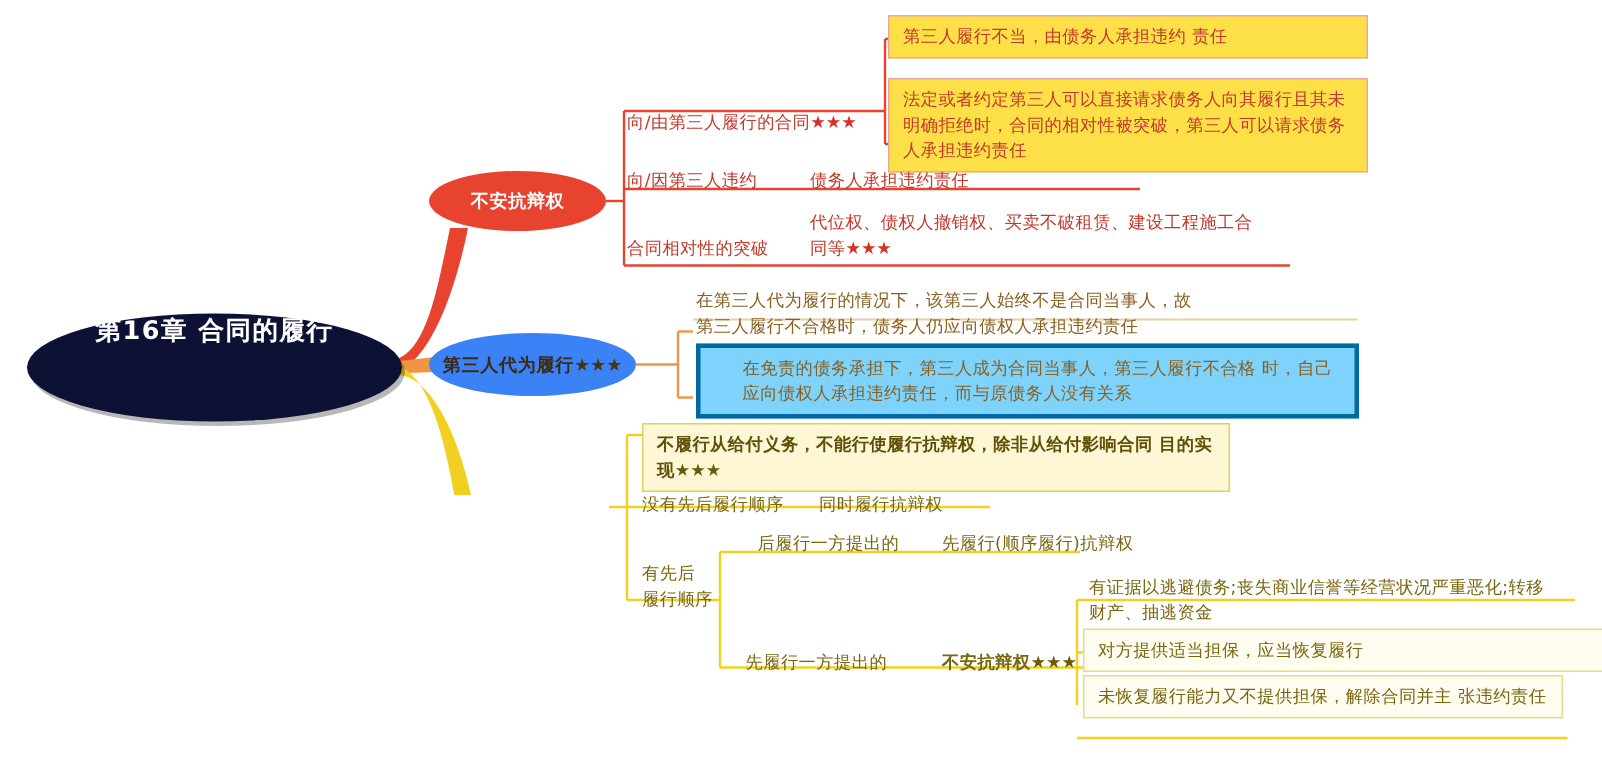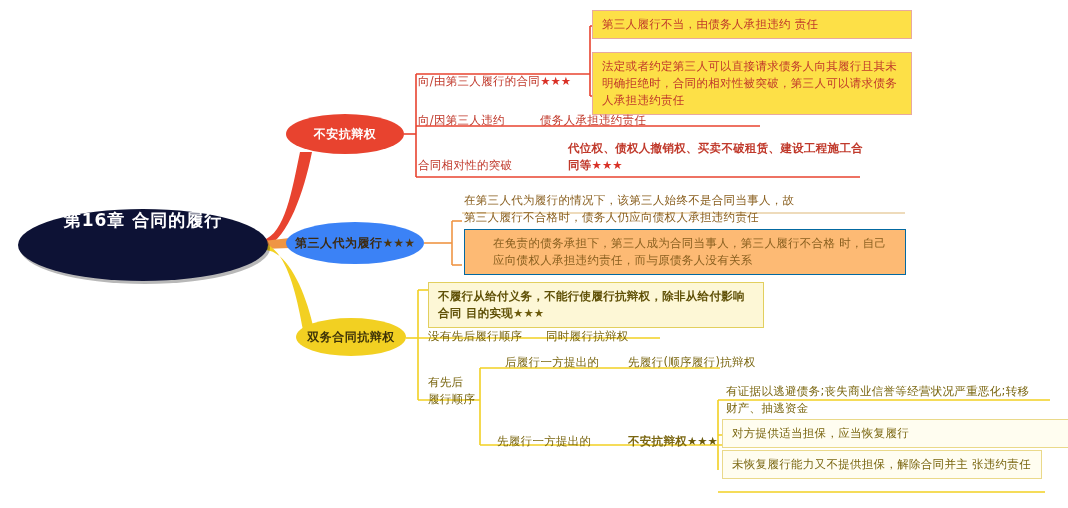--- a/index.html
+++ b/index.html
@@ -107,22 +107,22 @@
     padding: 5px 9px;
     box-sizing: border-box;
   }
   .box-red {
     color: #c0392b;
     background: #fde047;
     border: 1px solid #e8a9a0;
   }
   .box-orange {
     color: #8a6020;
-    background: #fdba74;
-    border: 1px solid #0369a1;
+    background: #7dd3fc;
+    border: 3px solid #0369a1;
     padding-left: 28px;
   }
   .box-yellow {
     color: #7a6610;
     background: #fffdf0;
     border: 1px solid #ead98a;
   }
   .box-yellow-hl {
     color: #5f5006;
     background: #fdf7d6;
@@ -197,38 +197,35 @@
 责任</div>
 
   <div class="leaf-box box-red" style="left:592px; top:52px; width:320px;">法定或者约定第三人可以直接请求债务人向其履行且其未
 明确拒绝时，合同的相对性被突破，第三人可以请求债务
 人承担违约责任</div>
 
   <div class="txt red" style="left:418px; top:112px;">向/因第三人违约</div>
   <div class="txt red" style="left:540px; top:112px;">债务人承担违约责任</div>
 
   <div class="txt red" style="left:418px; top:157px;">合同相对性的突破</div>
-  <div class="txt red" style="left:568px; top:140px; width:340px;font-weight:bold;"><span>代位权、债权人撤销权、买卖不破租赁、建设工程施工合
+  <div class="txt red" style="left:540px; top:140px; width:340px;"><span>代位权、债权人撤销权、买卖不破租赁、建设工程施工合
 同等</span><span class="stars red">★★★</span></div>
 
   <div class="branch-node node-thirdparty">
     <span class="label"><span>第三人代为履行</span><span class="stars orange">★★★</span></span>
   </div>
 
   <div class="txt orange" style="left:464px; top:192px; width:440px;">在第三人代为履行的情况下，该第三人始终不是合同当事人，故
 第三人履行不合格时，债务人仍应向债权人承担违约责任</div>
 
   <div class="leaf-box box-orange" style="left:464px; top:229px; width:442px;">在免责的债务承担下，第三人成为合同当事人，第三人履行不合格
 时，自己应向债权人承担违约责任，而与原债务人没有关系</div>
 
-  <div class="branch-node node-defense">
-    <span class="label">双务合同抗辩权</span>
-  </div>
-
-  <div class="leaf-box box-yellow-hl" style="left:428px; top:282px; width:336px;"><span>不履行从给付义务，不能行使履行抗辩权，除非从给付影响合同
+
+  <div class="leaf-box box-yellow-hl" style="left:428px; top:282px; width:392px;"><span>不履行从给付义务，不能行使履行抗辩权，除非从给付影响合同
 目的实现</span><span class="stars yellow">★★★</span></div>
 
   <div class="txt yellow" style="left:428px; top:328px;">没有先后履行顺序</div>
   <div class="txt yellow" style="left:546px; top:328px;">同时履行抗辩权</div>
 
   <div class="txt yellow" style="left:428px; top:374px;">有先后
 履行顺序</div>
 
   <div class="txt yellow" style="left:505px; top:354px;">后履行一方提出的</div>
   <div class="txt yellow" style="left:628px; top:354px;">先履行(顺序履行)抗辩权</div>

